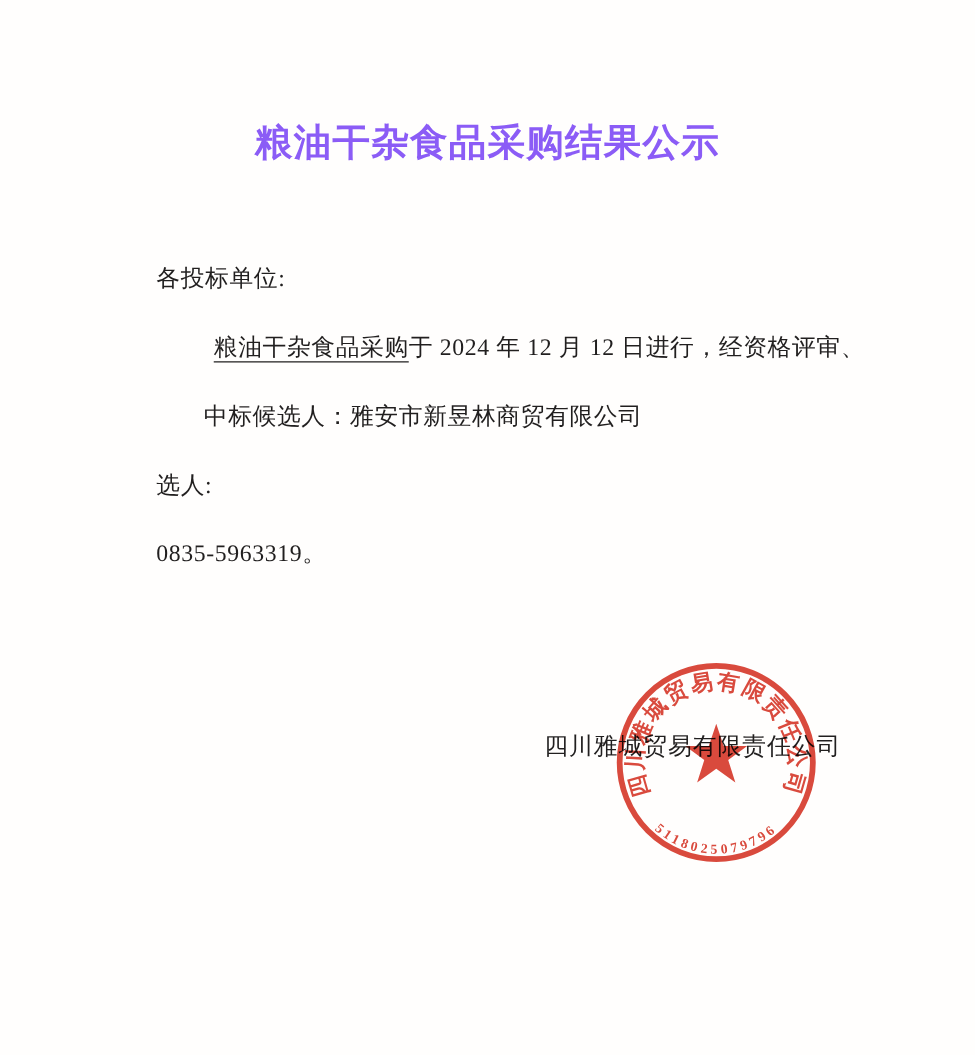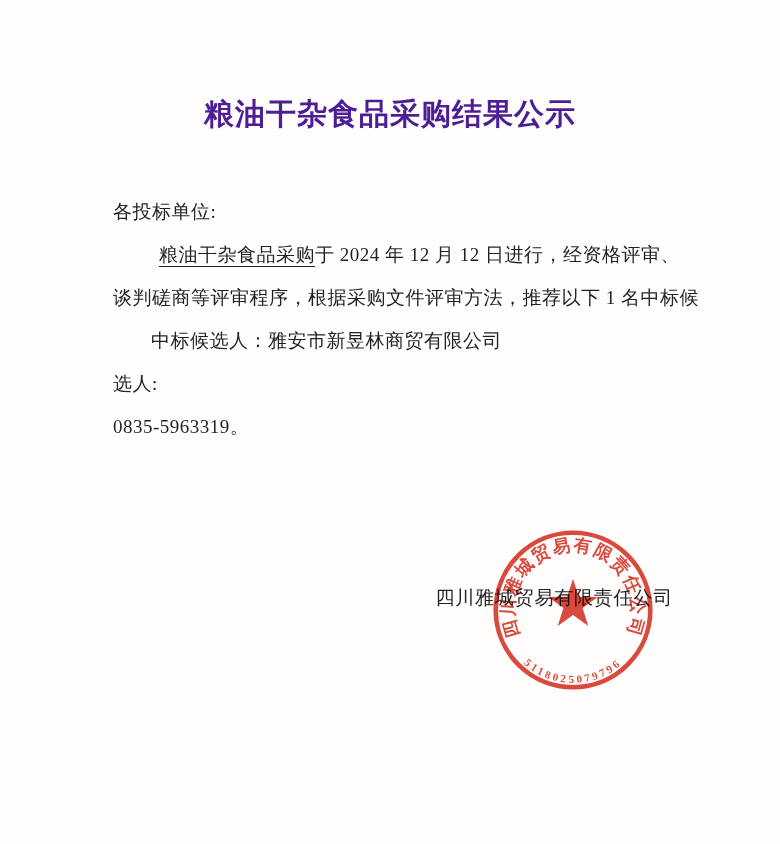--- a/index.html
+++ b/index.html
@@ -19,33 +19,33 @@
   .doc-title {
     position: absolute;
     top: 94px;
     left: 0;
     width: 100%;
     margin: 0;
     text-align: center;
     font-size: 30px;
     font-weight: 700;
     letter-spacing: 1px;
-    color: #4c1d95;
+    color: #8b5cf6;
   }
   .content {
     position: absolute;
     left: 113px;
     top: 190px;
     width: 558px;
     font-size: 19px;
     line-height: 43px;
     letter-spacing: 0.5px;
   }
   .line {
-    margin: 0;
+    margin: 12px;
     white-space: nowrap;
   }
   .indent-lg { padding-left: 46px; }
   .indent { padding-left: 38px; }
   .stretch {
     white-space: normal;
     text-align: justify;
     text-align-last: justify;
     letter-spacing: 0;
   }
@@ -92,21 +92,20 @@
 </head>
 <body>
 
 <div class="page">
 
   <h1 class="doc-title">粮油干杂食品采购结果公示</h1>
 
   <div class="content">
     <p class="line">各投标单位:</p>
     <p class="line indent-lg"><span class="u">粮油干杂食品采购</span><span>于 2024 年 12 月 12 日进行，经资格评审、</span></p>
-    <p class="line">谈判磋商等评审程序，根据采购文件评审方法，推荐以下 1 名中标候</p>
     <p class="line indent">中标候选人：雅安市新昱林商贸有限公司</p>
     <p class="line">选人:</p>
     <p class="line">0835-5963319。</p>
   </div>
 
   <div class="signature">
     <p class="company-line">四川雅城贸易有限责任公司</p>
   </div>
 
   <div class="seal">

